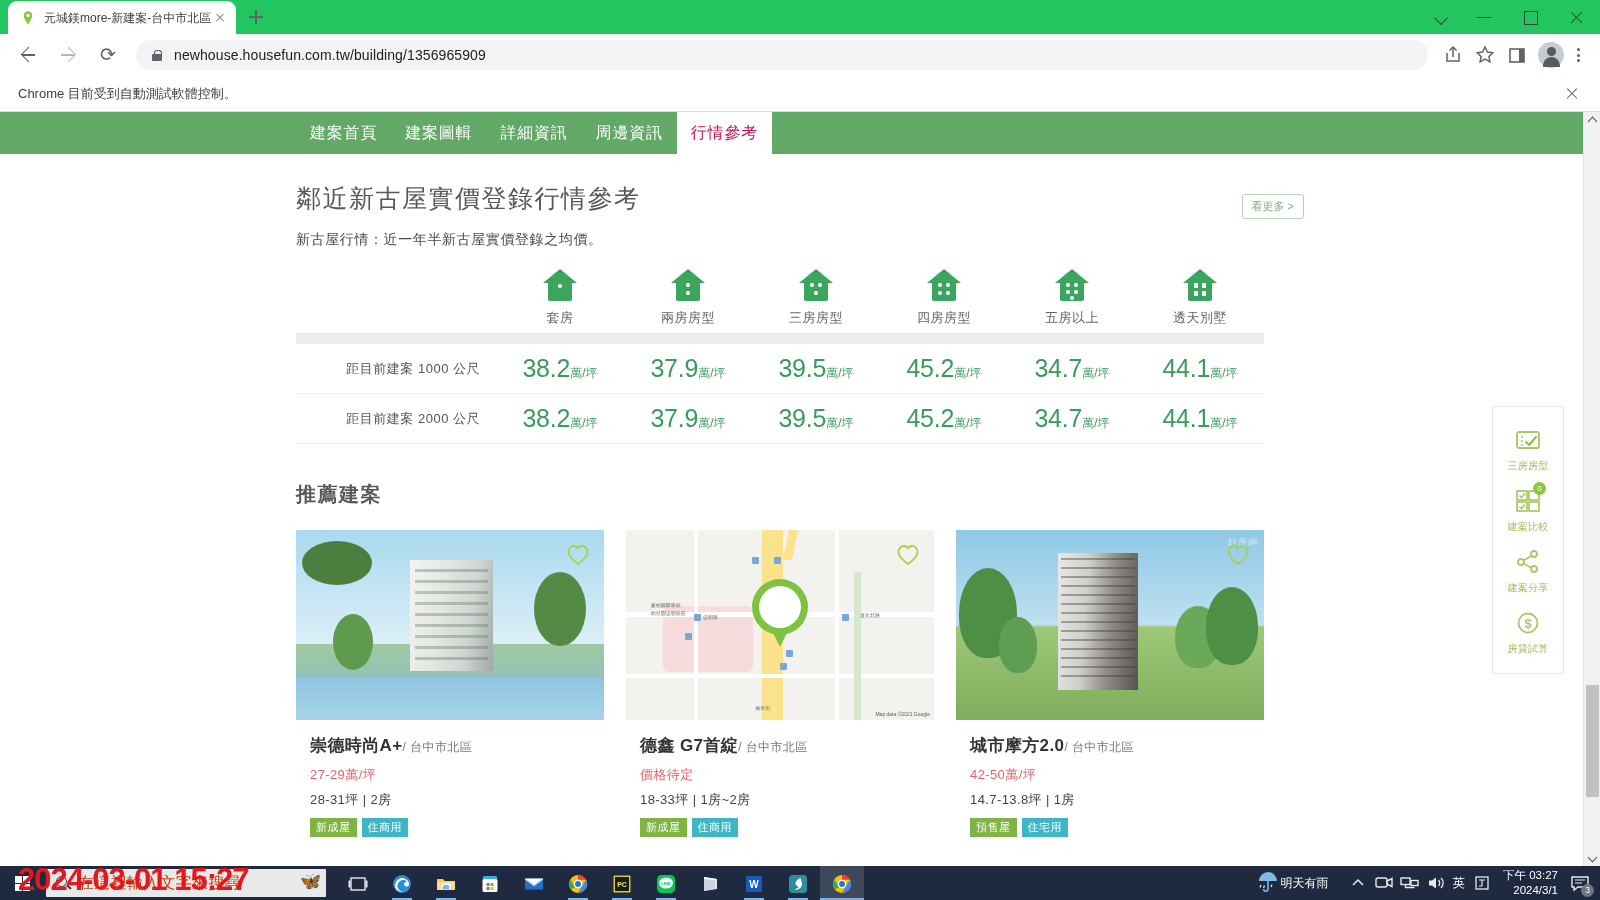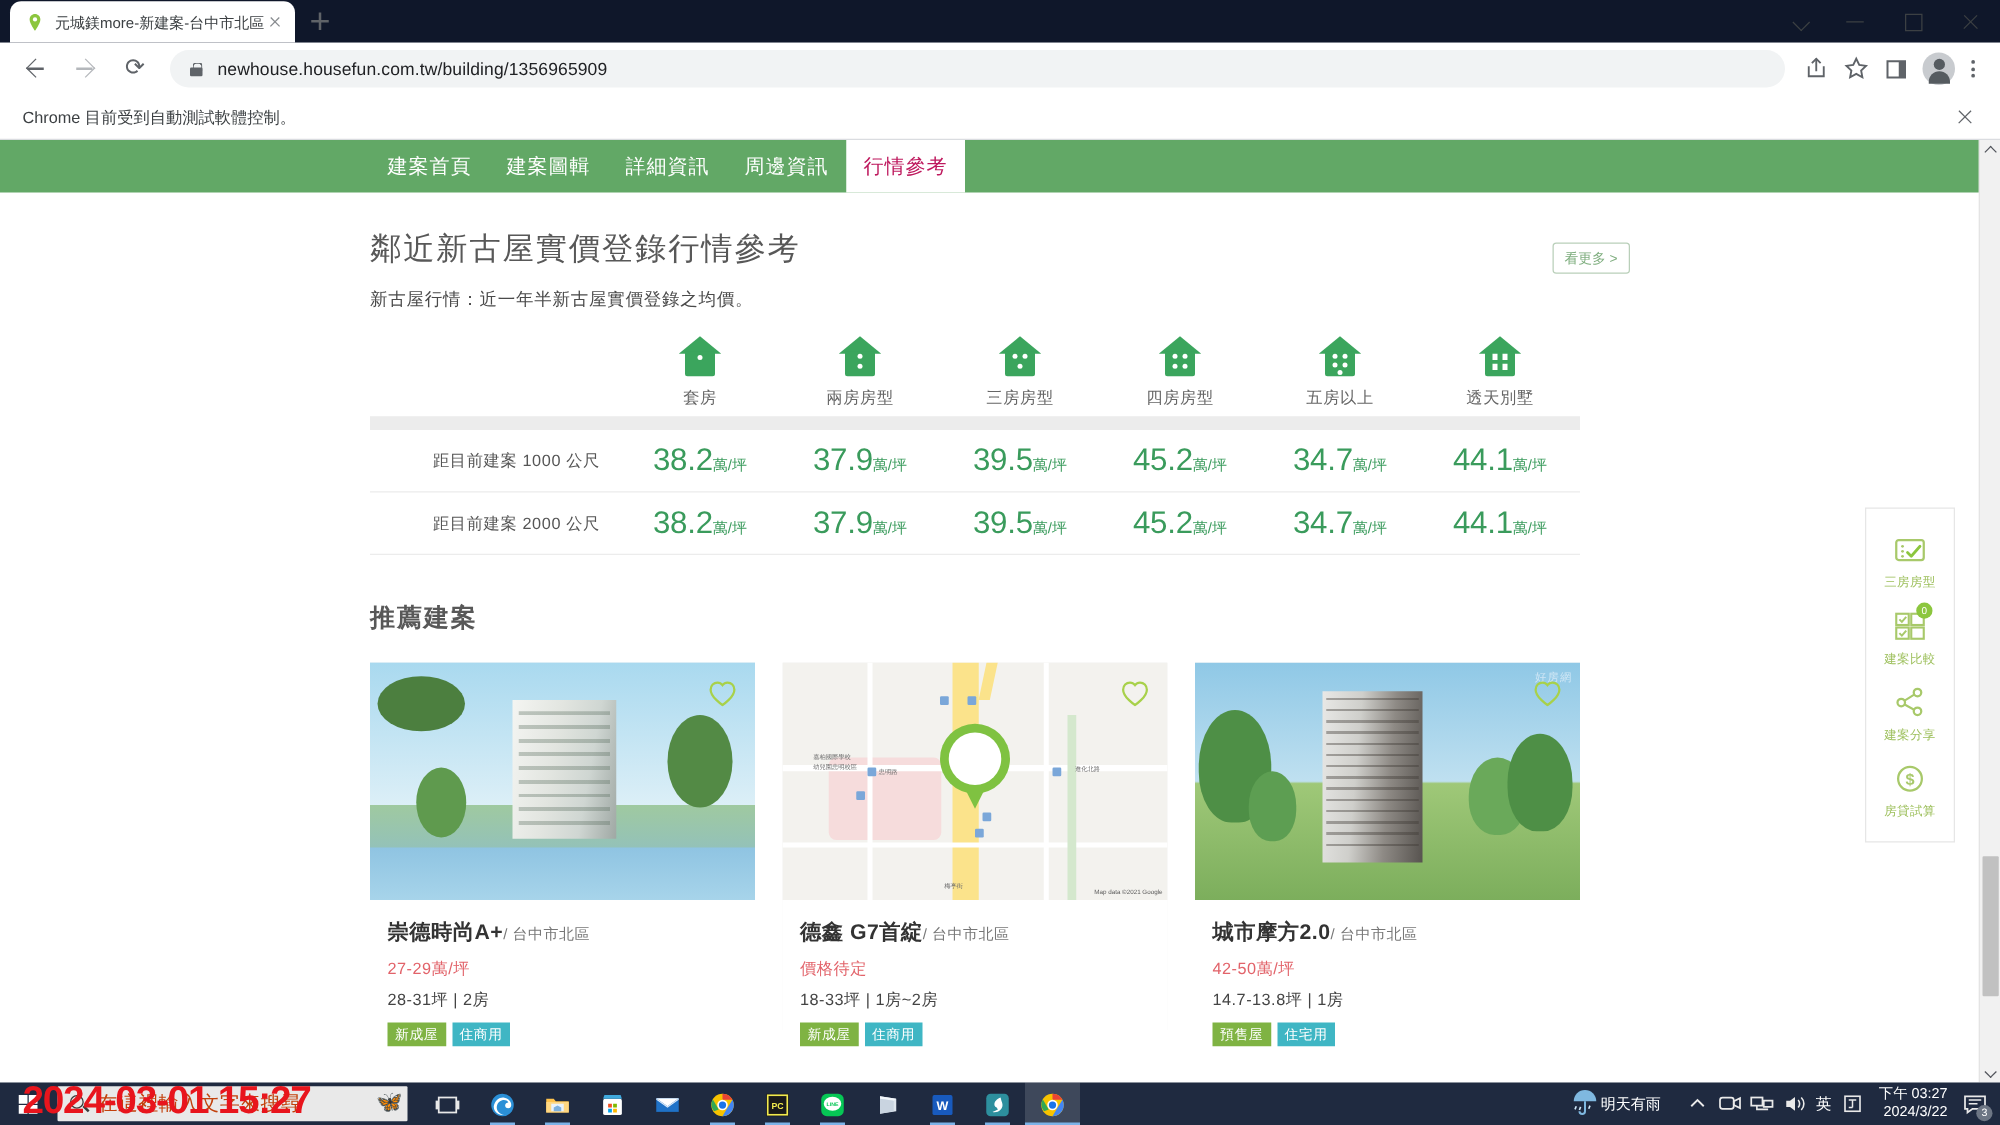--- a/index.html
+++ b/index.html
@@ -6,21 +6,21 @@
   html, body {
     width: 1600px; height: 900px; overflow: hidden;
     font-family: "Liberation Sans", "DejaVu Sans", sans-serif;
     background: #ffffff;
   }
 
   
   .chrome-window { width: 1600px; height: 866px; background: #dee1e6; position: relative; }
 
   
-  .tabstrip { height: 34px; background: #0f172a; display: flex; align-items: flex-end; position: relative; }
+  .tabstrip { height: 34px; background: #22c55e; display: flex; align-items: flex-end; position: relative; }
   .tab {
     width: 228px; height: 33px; background: #ffffff;
     border-radius: 9px 9px 0 0; display: flex; align-items: center;
     padding: 0 8px 0 12px; margin-left: 8px; position: relative;
   }
   .tab-favicon { width: 16px; height: 16px; margin-right: 8px; flex: 0 0 16px; position: relative; }
   .tab-title {
     font-size: 12px; color: #3c4043; white-space: nowrap;
     overflow: hidden; flex: 1; line-height: 16px;
   }
@@ -797,21 +797,21 @@
     </div>
     <div class="tray-txt">英</div>
     <div class="tray-ico">
       <svg width="26" height="34" viewBox="0 0 26 34">
           <rect x="7" y="11" width="12" height="12" fill="none" stroke="#e9e9e9" stroke-width="1.3"></rect>
           <path d="M10 14h6M13 14v6M10 20h3" stroke="#e9e9e9" stroke-width="1.2"></path>
         </svg>
     </div>
     <div class="clock">
       <div>下午 03:27</div>
-      <div>2024/3/22</div>
+      <div>2024/3/1</div>
     </div>
     <div class="notif">
       <svg width="30" height="34" viewBox="0 0 30 34">
           <path d="M6 11h16v10H12l-4 3v-3H6z" fill="none" stroke="#e9e9e9" stroke-width="1.4"></path>
           <path d="M9 14h10M9 17h7" stroke="#e9e9e9" stroke-width="1.2"></path>
         </svg>
       <span class="notif-badge">3</span>
     </div>
   </div>
 </div>

